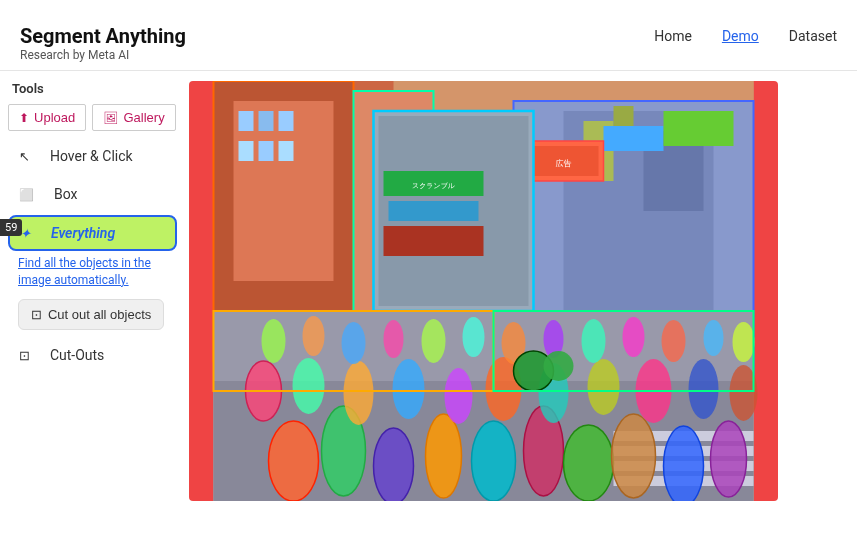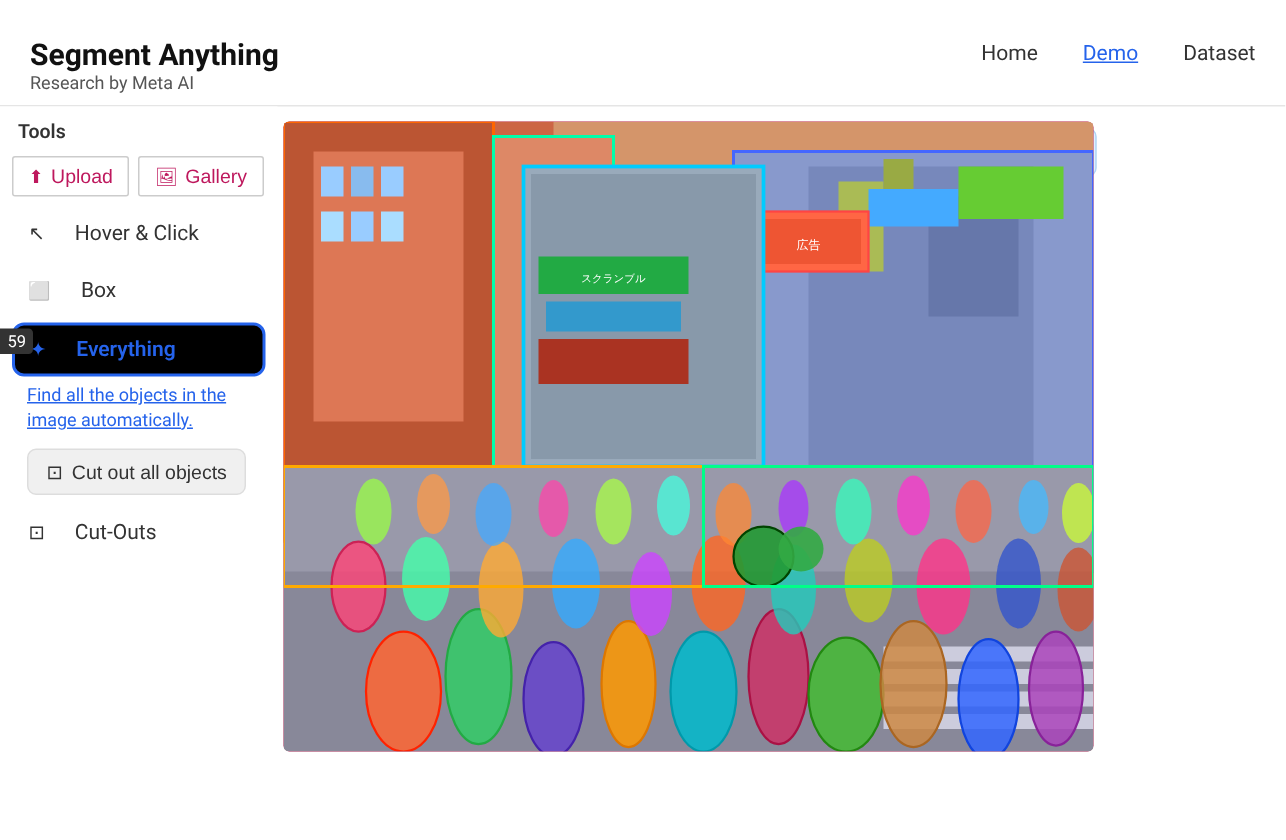--- a/index.html
+++ b/index.html
@@ -95,21 +95,22 @@
       padding: 8px 10px;
       border-radius: 8px;
       cursor: pointer;
       font-size: 14px;
       color: #333;
       margin-bottom: 4px;
       border: 1px solid transparent;
     }
     .tool-item.active {
       border: 2px solid #2563eb;
-      background: #000000;
+      background: #bef264;
+      font-style: italic;
     }
     .tool-item .tool-name {
       font-weight: 600;
       color: #2563eb;
     }
 
     .tool-description {
       font-size: 12px;
       color: #2563eb;
       padding: 0 10px 4px 10px;
@@ -168,26 +169,26 @@
       position: relative;
       overflow: hidden;
       display: flex;
       align-items: flex-start;
       justify-content: flex-start;
       padding: 10px 10px 10px 4px;
     }
 
     
     .seg-image {
-      width: 540px;
+      width: 589px;
       height: 420px;
       border-radius: 4px;
       overflow: hidden;
       position: relative;
-      background: #be185d;
+      background: #ef4444;
     }
 
     
     .seg-image svg {
       width: 100%;
       height: 100%;
     }
 
     
     .icon-cursor::before { content: '↖'; font-size: 13px; }

